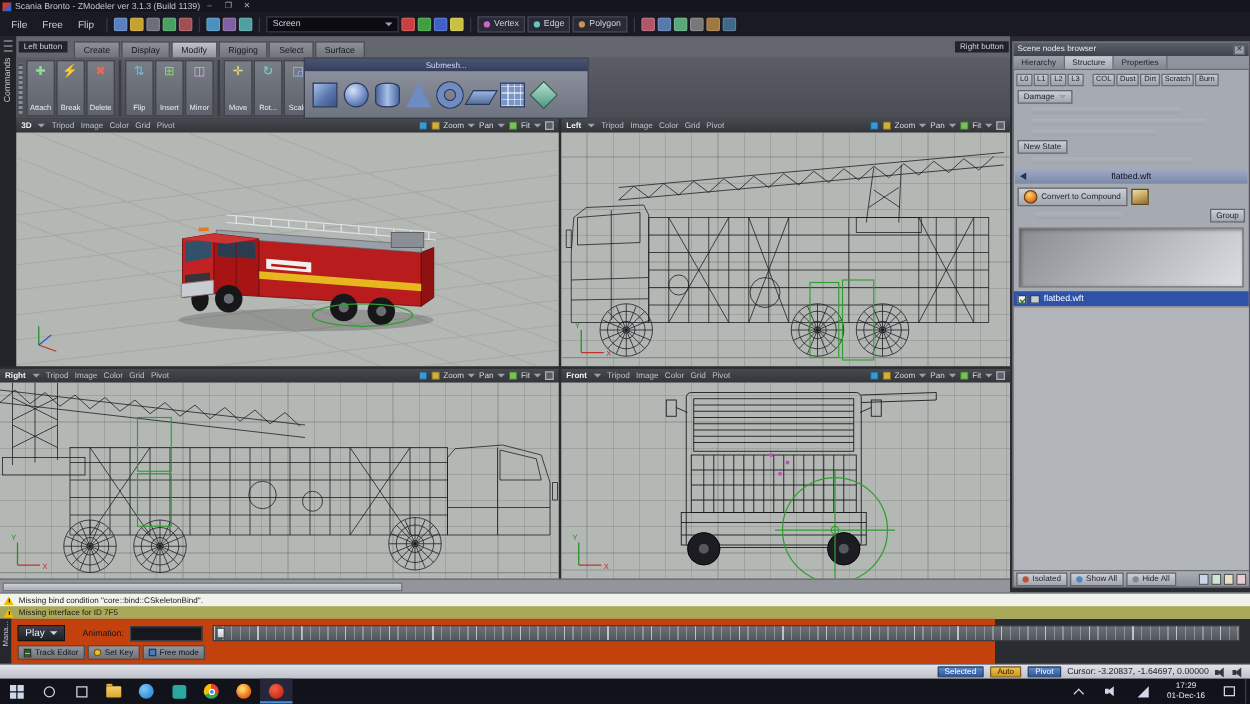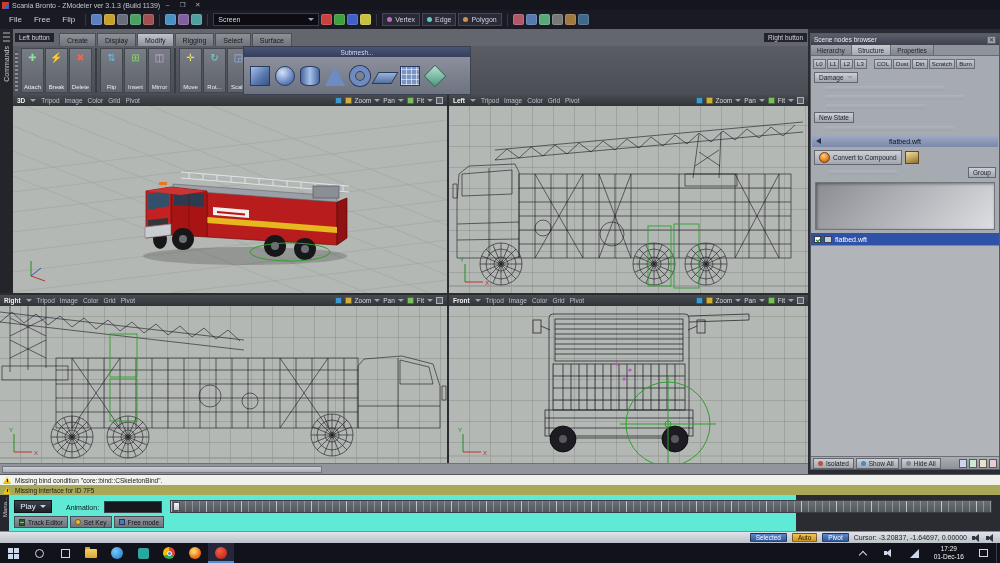--- a/index.html
+++ b/index.html
@@ -121,21 +121,21 @@
   #hthumb{position:absolute;left:2px;top:2px;width:320px;height:7px;background:linear-gradient(#cdd1d7,#aaaeb5);border:1px solid #74777d;}
   #messages{left:0;top:474px;width:1000px;height:21px;border-top:1px solid #55585e;background:#e8e8e2;}
   .msg-row{height:10px;display:flex;align-items:center;gap:4px;padding:0 3px;font-size:6.5px;color:#1a1a1a;}
   .msg-row.normal{background:#f2f2ec;}
   .msg-row.selected{background:#a8a858;}
   .warn-ico{width:0;height:0;border-left:4px solid transparent;border-right:4px solid transparent;
             border-bottom:7px solid #f0c000;position:relative;flex:none;}
   .warn-ico::after{content:"";position:absolute;left:-0.5px;top:2.5px;width:1px;height:3px;background:#242400;}
 
   
-  #timeline{left:0;top:495px;width:796px;height:36px;background:#5eead4;}
+  #timeline{left:0;top:495px;width:796px;height:36px;background:#c2410c;}
   #manager-tab{position:absolute;left:0;top:0;width:9px;height:36px;background:#26262e;color:#c6cad4;}
   #manager-tab .vtext{font-size:6px;margin-top:2px;}
   #play-btn{position:absolute;left:14px;top:5px;width:38px;height:13px;background:linear-gradient(#3c404a,#1e2128);
             border:1px solid #101216;color:#eaeef8;font-size:8px;display:flex;align-items:center;justify-content:center;gap:4px;}
   #play-btn .caret{border-top-color:#cfd4e0;}
   #anim-label{position:absolute;left:66px;top:9px;font-size:7px;color:#14161a;}
   #anim-input{position:absolute;left:104px;top:6px;width:58px;height:12px;background:#17181d;border:1px solid #3c3f48;}
   #ruler{position:absolute;left:170px;top:5px;width:822px;height:13px;background:linear-gradient(#6c7077,#52565d);border:1px solid #3a3d43;}
   #ruler-ticks{position:absolute;left:0;top:0;right:0;bottom:0;
       background:repeating-linear-gradient(90deg,rgba(225,230,240,.35) 0 1px,transparent 1px 7px),

